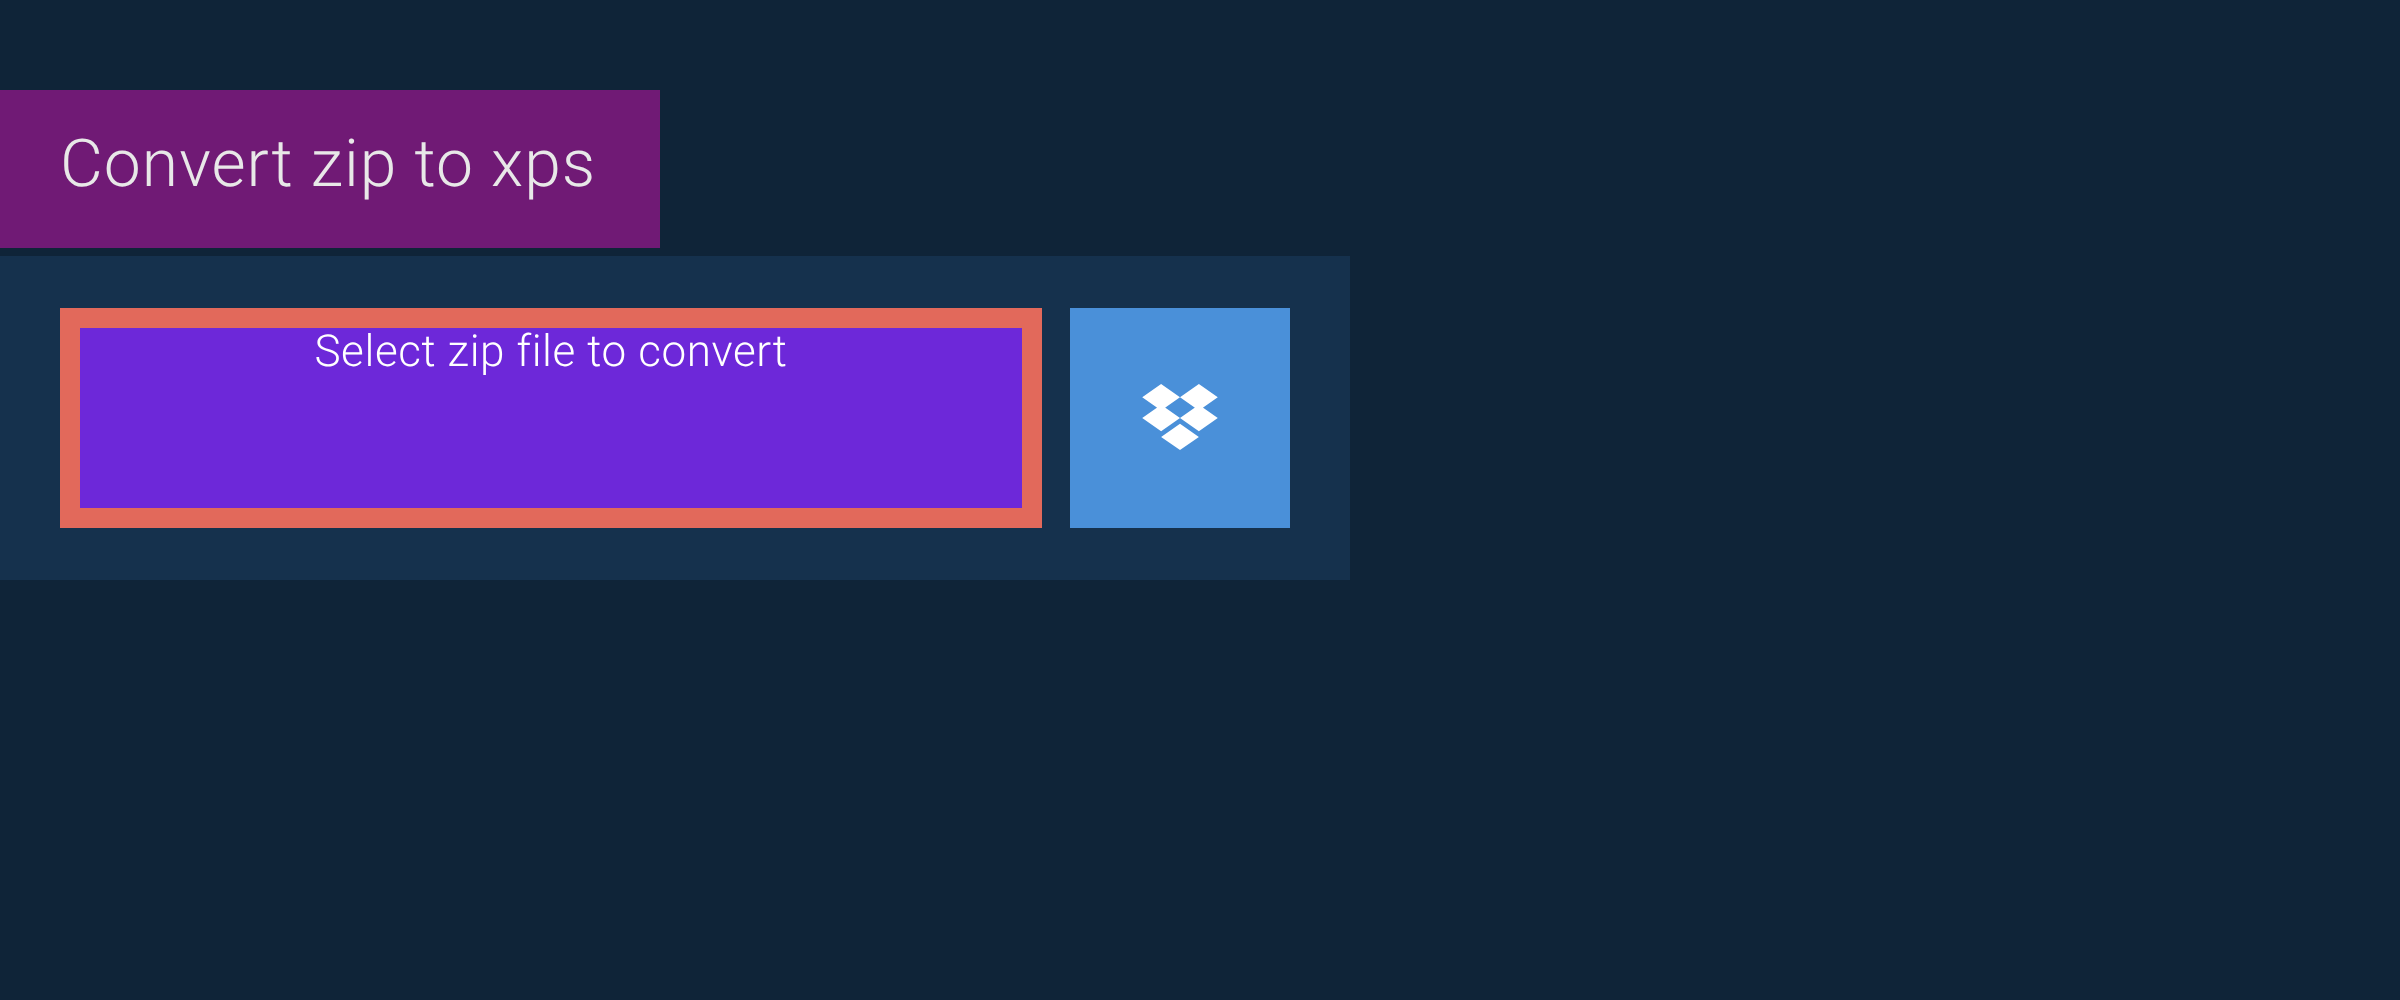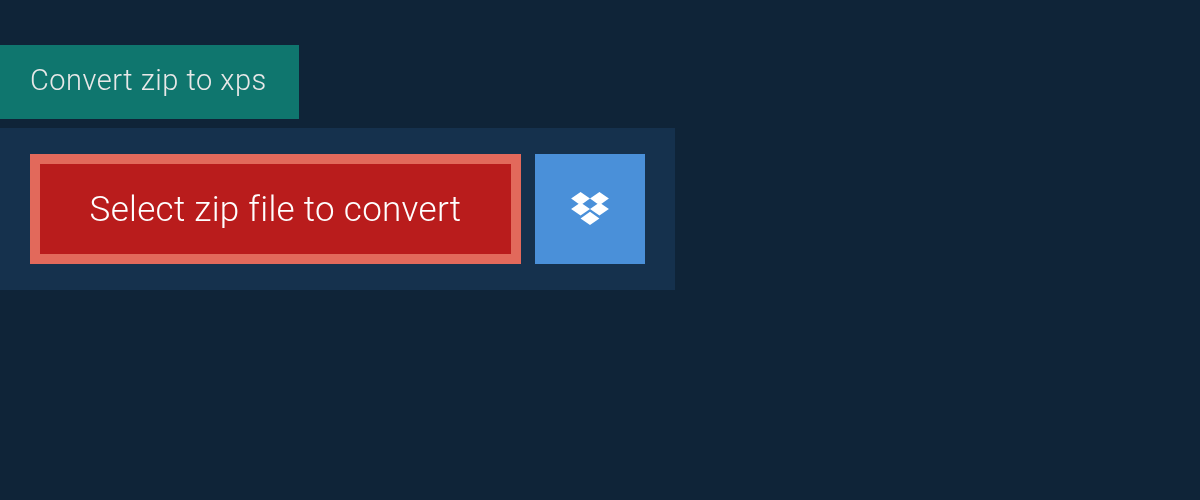--- a/index.html
+++ b/index.html
@@ -13,48 +13,47 @@
       background-color: #0f2438;
       font-family: -apple-system, BlinkMacSystemFont, "Segoe UI", Roboto, Helvetica, Arial, sans-serif;
       overflow: hidden;
     }
     .tab-container {
       position: absolute;
       top: 45px;
       left: 0;
     }
     .tab {
-      background-color: #0f766e;
+      background-color: #701a75;
       color: #e8e8e8;
-      font-size: 29px;
+      font-size: 33px;
       font-weight: 300;
       padding: 18px 32px 22px 30px;
       display: inline-block;
       letter-spacing: 0.5px;
     }
     .upload-panel {
       position: absolute;
       top: 128px;
       left: 0;
       width: 675px;
       height: 162px;
       background-color: #15314d;
       padding: 26px 30px;
       display: flex;
       gap: 14px;
     }
     .select-file-button {
       flex: 1;
-      background-color: #b91c1c;
+      background-color: #6d28d9;
       border: 10px solid #e2695b;
       color: #ffffff;
-      font-size: 35px;
+      font-size: 22px;
       font-weight: 300;
       display: flex;
-      align-items: center;
       justify-content: center;
       cursor: pointer;
       letter-spacing: 0.3px;
     }
     .dropbox-button {
       width: 110px;
       background-color: #4a90d9;
       display: flex;
       align-items: center;
       justify-content: center;

